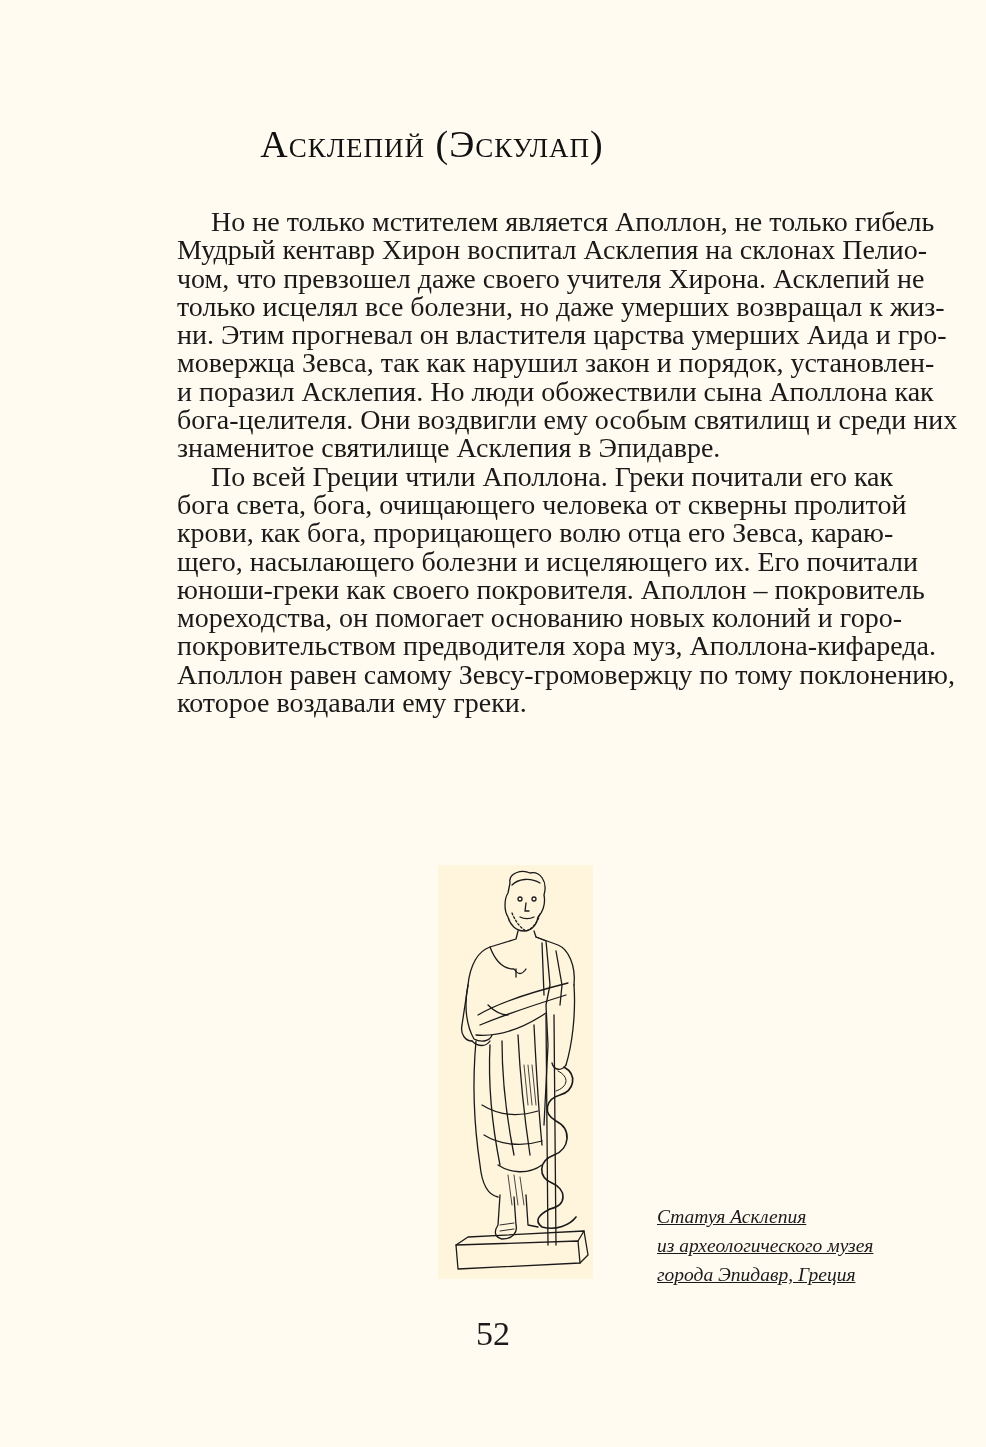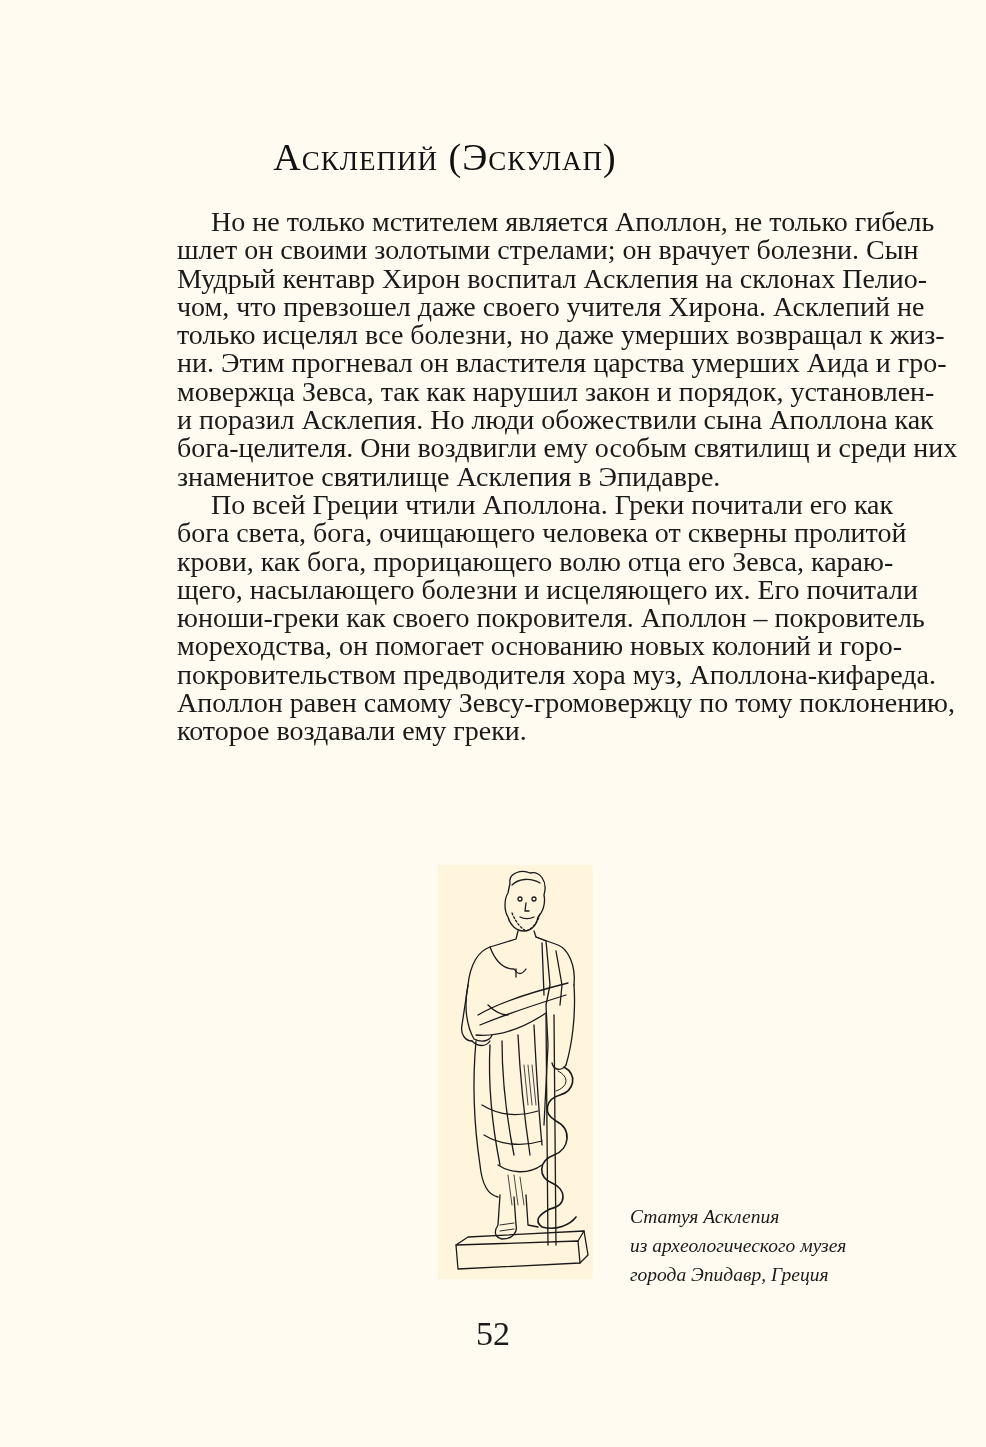--- a/index.html
+++ b/index.html
@@ -18,21 +18,21 @@
       position: absolute;
       left: 0;
       width: 864px;
       top: 122px;
       text-align: center;
       font-family: "Liberation Serif", "DejaVu Serif", serif;
       font-size: 38px;
       font-variant: small-caps;
       letter-spacing: 1px;
       color: #111;
-      margin: 13px;
+      margin: 0;
       font-weight: normal;
     }
     .body-text {
       position: absolute;
       left: 177px;
       top: 208px;
       width: 686px;
       font-family: "Liberation Serif", "DejaVu Serif", serif;
       font-size: 28px;
       line-height: 28.3px;
@@ -59,27 +59,28 @@
       height: 414px;
       background: #fff4dc;
     }
     .figure svg {
       width: 100%;
       height: 100%;
       display: block;
     }
     .caption {
       position: absolute;
-      left: 630px;
+      left: 657px;
       top: 1202px;
       font-family: "Liberation Serif", "DejaVu Serif", serif;
       font-style: italic;
       font-size: 19.5px;
       line-height: 29px;
       color: #1a1a1a;
+      text-decoration: underline;
     }
     .caption span {
       display: block;
       white-space: nowrap;
     }
     .page-number {
       position: absolute;
       left: 0;
       width: 986px;
       top: 1315px;
@@ -90,21 +91,20 @@
     }
   </style>
 </head>
 <body>
 
 <h1 class="page-title">Асклепий (Эскулап)</h1>
 
 <div class="body-text">
   <div>
     <span class="line indent">Но не только мстителем является Аполлон, не только гибель</span>
-    <span class="line">шлет он своими золотыми стрелами; он врачует болезни. Сын</span>
     <span class="line">Мудрый кентавр Хирон воспитал Асклепия на склонах Пелио-</span>
     <span class="line">чом, что превзошел даже своего учителя Хирона. Асклепий не</span>
     <span class="line">только исцелял все болезни, но даже умерших возвращал к жиз-</span>
     <span class="line">ни. Этим прогневал он властителя царства умерших Аида и гро-</span>
     <span class="line">мовержца Зевса, так как нарушил закон и порядок, установлен-</span>
     <span class="line">и поразил Асклепия. Но люди обожествили сына Аполлона как</span>
     <span class="line">бога-целителя. Они воздвигли ему особым святилищ и среди них</span>
     <span class="line last">знаменитое святилище Асклепия в Эпидавре.</span>
   </div>
   <div>

